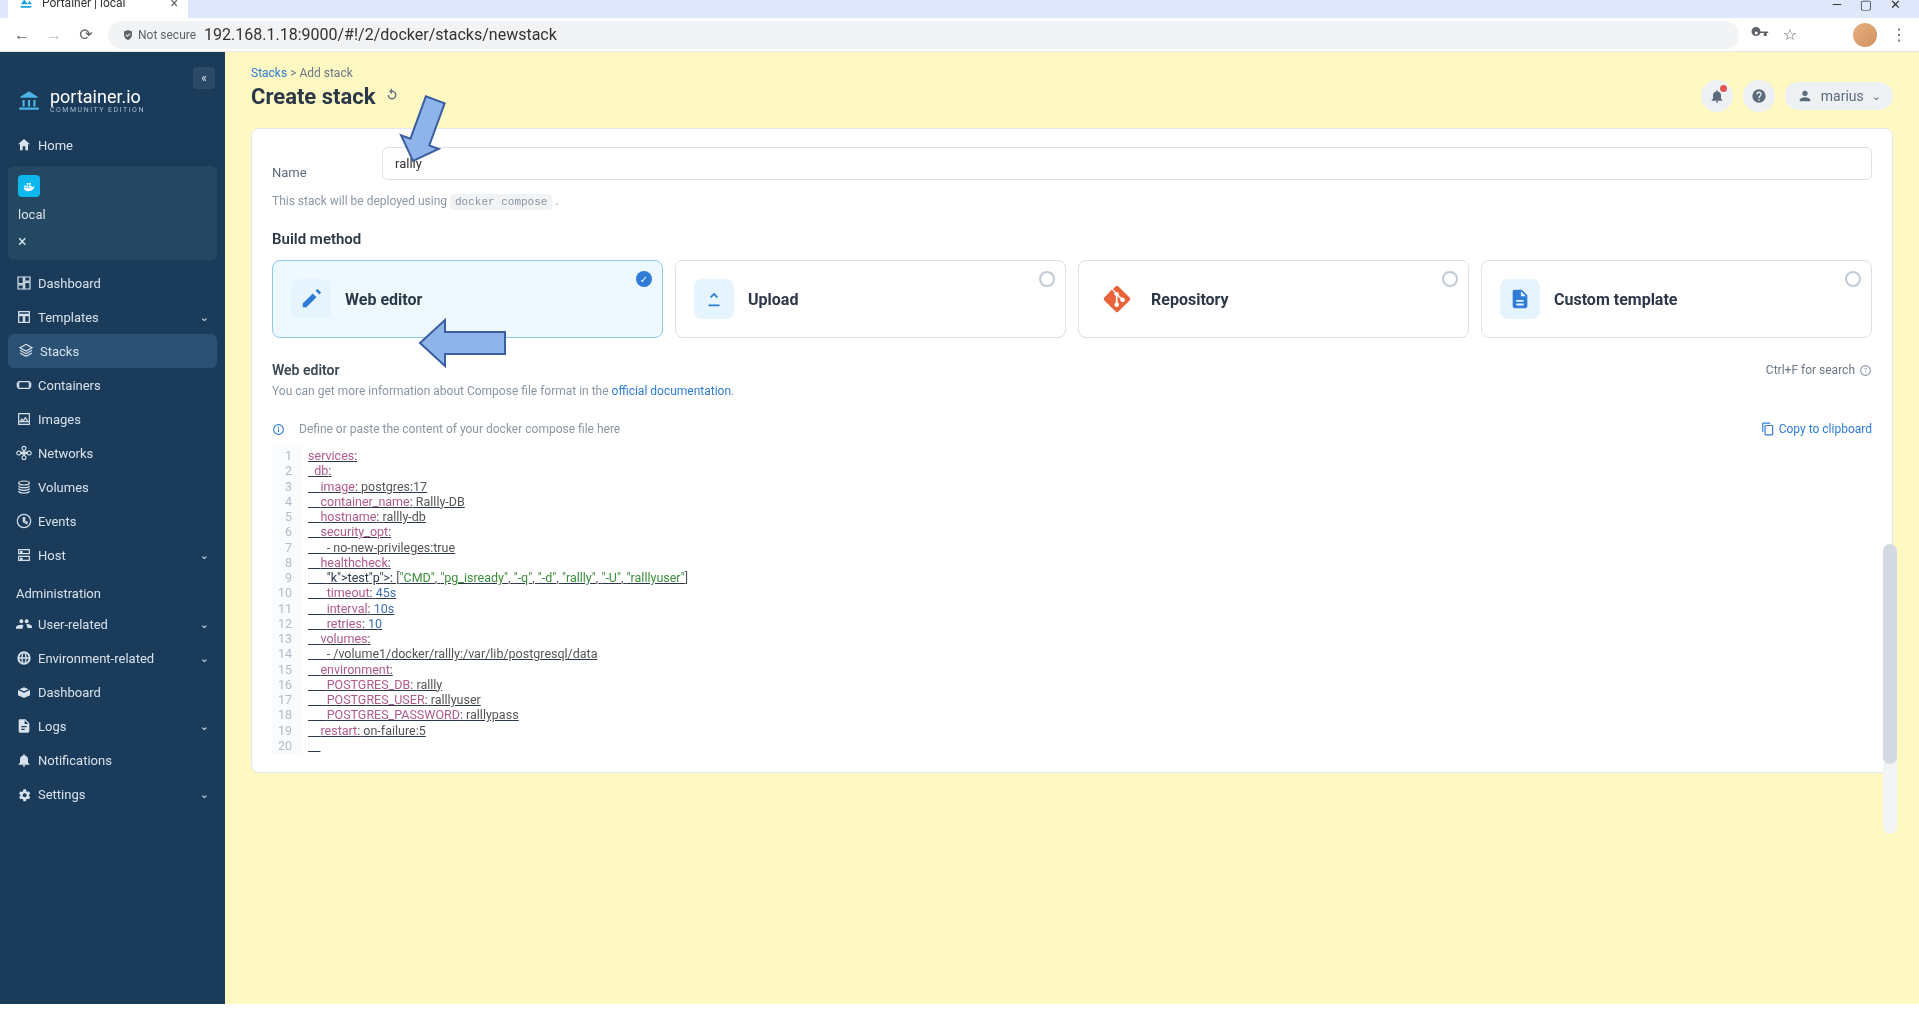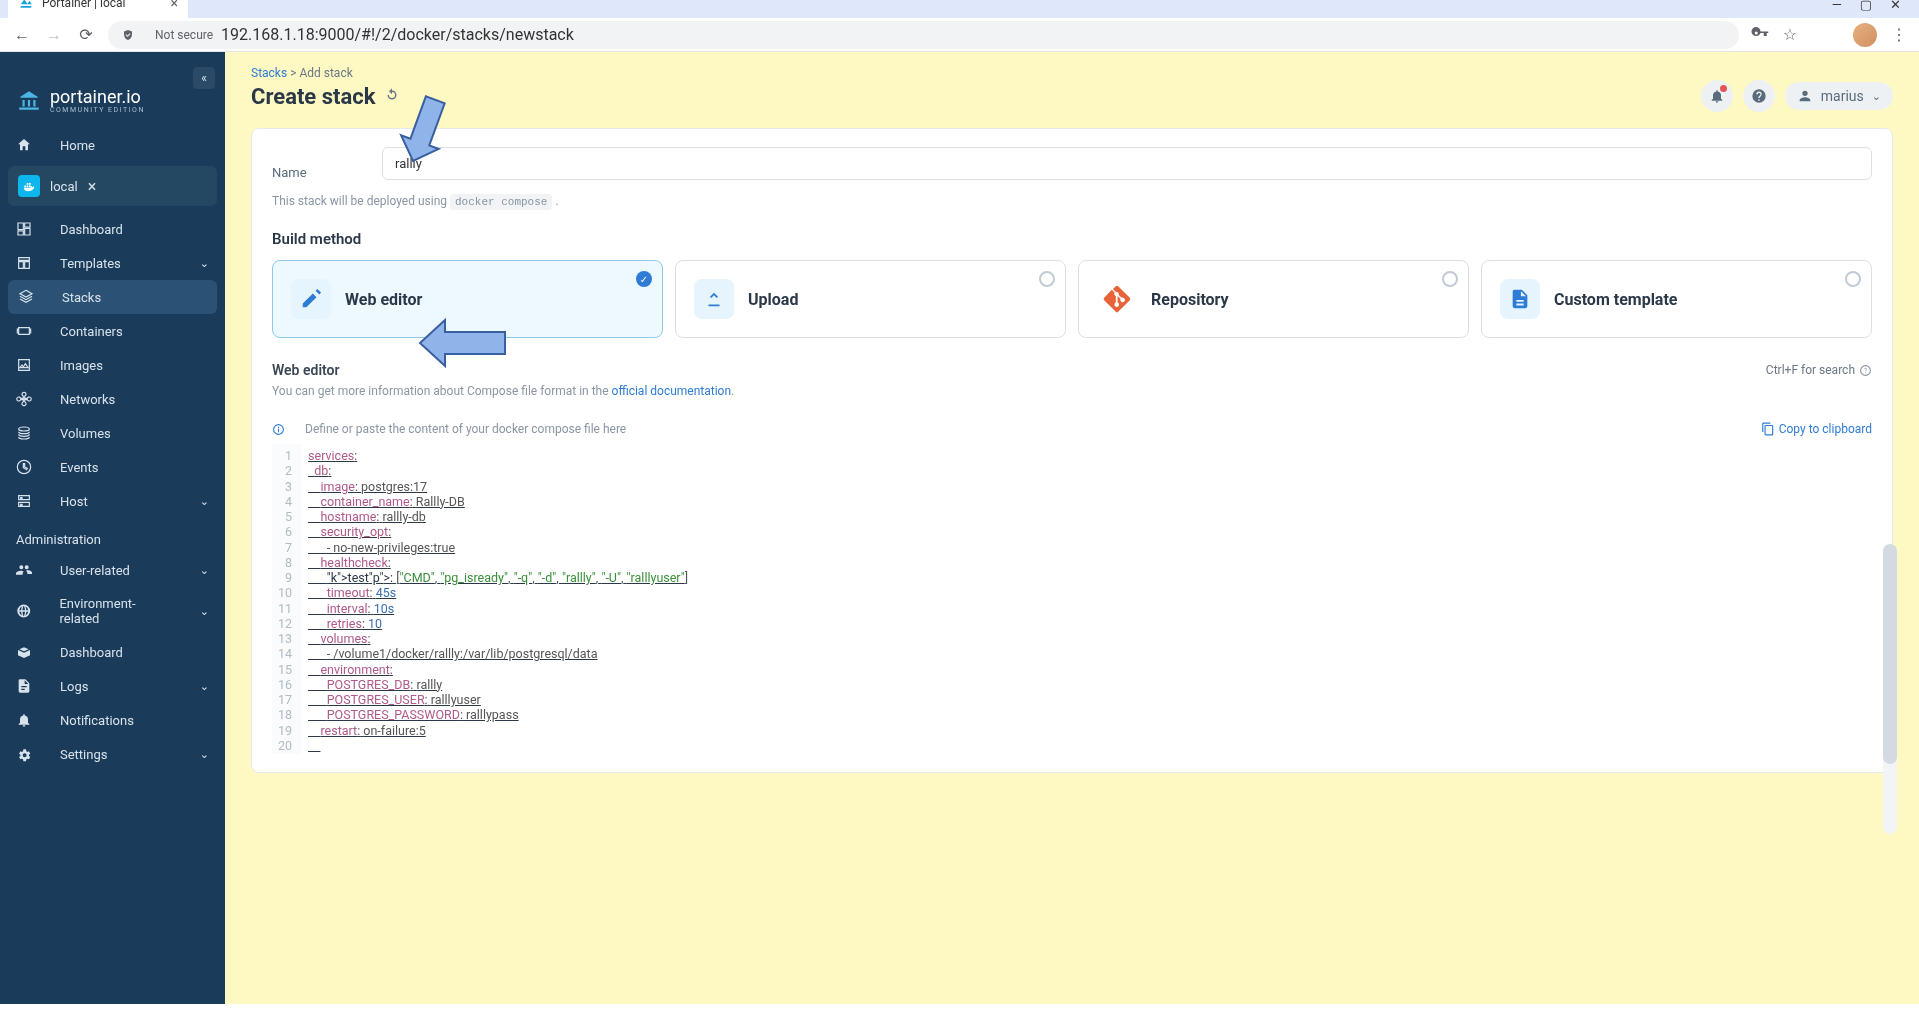--- a/index.html
+++ b/index.html
@@ -10,39 +10,39 @@
 .browser-tab { background: #fff; border-radius: 8px 8px 0 0; height: 30px; display: flex; align-items: center; padding: 0 10px; gap: 8px; font-size: 12px; color: #333; min-width: 180px; }
 .browser-tab .favicon { width: 16px; height: 16px; display:flex; align-items:center; justify-content:center; }
 .browser-tab .close { margin-left: auto; color: #666; font-size: 14px; cursor: pointer; }
 .window-controls { margin-left: auto; display: flex; gap: 18px; padding: 0 10px 6px; color: #333; font-size: 13px; }
 .window-controls span { cursor: pointer; }
 
 .addr-bar { background: #fff; height: 34px; display: flex; align-items: center; padding: 0 12px; gap: 12px; border-bottom: 1px solid #e5e5e5; }
 .addr-bar .nav-icon { color: #5f6368; font-size: 16px; cursor: pointer; width: 20px; text-align: center; }
 .addr-bar .nav-icon.disabled { color: #c0c0c0; }
 .url-field { flex: 1; background: #f1f3f4; border-radius: 16px; height: 28px; display: flex; align-items: center; padding: 0 14px; font-size: 13px; color: #5f6368; gap: 8px; }
-.url-field .secure-pill { display: flex; align-items: center; gap: 21px; font-size: 12px; }
+.url-field .secure-pill { display: flex; align-items: center; gap: 4px; font-size: 12px; }
 .url-field input { border: none; background: transparent; flex: 1; font-size: 16px; color: #333; outline: none; }
 .addr-right { display: flex; align-items: center; gap: 14px; color: #5f6368; }
 .avatar-chrome { width: 24px; height: 24px; border-radius: 50%; background: linear-gradient(135deg,#e8b080,#d09060); }
 
 
 .app { display: flex; height: calc(100vh - 68px); }
 
 .sidebar { width: 225px; background: #1b3b5a; color: #d7e2ec; overflow-y: auto; position: relative; }
 .sidebar .collapse-btn { position: absolute; top: 15px; right: 10px; background: #2a4a68; border-radius: 4px; width: 22px; height: 22px; display:flex; align-items:center; justify-content:center; color:#d7e2ec; font-size:12px; cursor:pointer; }
 .logo { padding: 36px 16px 14px; display: flex; align-items: center; gap: 8px; }
 .logo-icon { width: 26px; height: 26px; }
 .logo-text { font-size: 18px; font-weight: 400; color: #fff; line-height:1; }
 .logo-sub { font-size: 7px; letter-spacing: 1.5px; color: #a9bfd2; }
 
-.side-item { display: flex; align-items: center; padding: 9px 16px; font-size: 13px; cursor: pointer; gap: 28px; color: #d7e2ec; }
+.side-item { display: flex; align-items: center; padding: 9px 16px; font-size: 13px; cursor: pointer; gap: 6px; color: #d7e2ec; }
 .side-item.active { background: #2b5274; border-radius: 6px; margin: 0 8px; padding: 9px 10px; }
 .side-item .chev { margin-left: auto; font-size: 11px; }
-.env-pill { background:#244862; margin: 4px 8px 6px; padding: 9px 10px; border-radius:6px; display:flex; align-items:center; gap:10px; }
+.env-pill { background:#244862; margin: 4px 8px 6px; padding: 9px 10px; border-radius:6px; display:flex; gap:10px;flex-direction:column; }
 .env-icon { width:22px; height:22px; background:#0db7ed; border-radius:4px; display:flex; align-items:center; justify-content:center; }
 .side-heading { padding: 14px 16px 6px; font-size: 13px; color: #d7e2ec; }
 
 .main { flex: 1; background: #fef9c3; overflow-y: auto; padding: 0; }
 .topbar { display:flex; align-items:flex-start; padding: 14px 26px 0; }
 .bc { font-size: 12px; color: #6b7785; }
 .bc a { color: #2e7cd6; text-decoration:none; }
 .page-title { font-size: 22px; font-weight: 700; color: #2b3847; margin-top: 4px; display:flex; align-items:center; gap:8px; }
 .page-title .refresh { color:#6b7785; font-size:16px; cursor:pointer; }
 
@@ -71,21 +71,21 @@
 .method .m-icon.orange { background:#fff; }
 .method .m-label { font-size:16px; font-weight:700; color:#2b3847; }
 
 .editor-header { display:flex; align-items:center; margin-top: 6px; }
 .editor-header .title { font-size:14px; font-weight:600; color:#3a4856; }
 .editor-header .hint-right { margin-left:auto; font-size:12px; color:#6b7785; display:flex; align-items:center; gap:4px; }
 .editor-sub { font-size:12px; color:#8a96a3; margin-top:6px; }
 .editor-sub a { color:#2e7cd6; text-decoration:none; }
 
 .editor-hint { display:flex; align-items:center; margin-top:24px; font-size:12px; color:#8a96a3; }
-.editor-hint .left { display:flex; align-items:center; gap:20px; }
+.editor-hint .left { display:flex; align-items:center; gap:14px; }
 .editor-hint .right { margin-left:auto; color:#2e7cd6; cursor:pointer; display:flex; align-items:center; gap:4px; }
 
 .code-editor { margin-top:8px; display:flex; font-family: Consolas, "Courier New", monospace; font-size:12.5px; line-height: 1.22; max-height: 310px; overflow-y:auto; background:#fff; border:1px solid #e5e8ec; border-top:none; border-left:none; border-right:none; border-bottom:none; }
 .gutter { text-align:right; color:#b0bbc5; padding: 4px 10px 4px 6px; user-select:none; background:#fafbfc; }
 .code { padding: 4px 6px; color:#2b3847; white-space:pre; flex:1;text-decoration:underline; }
 .code .k { color:#b05a8c; } 
 .code .s { color:#3a8f3a; } 
 .code .n { color:#3a6fb0; } 
 .code .p { color:#555; }   
 

